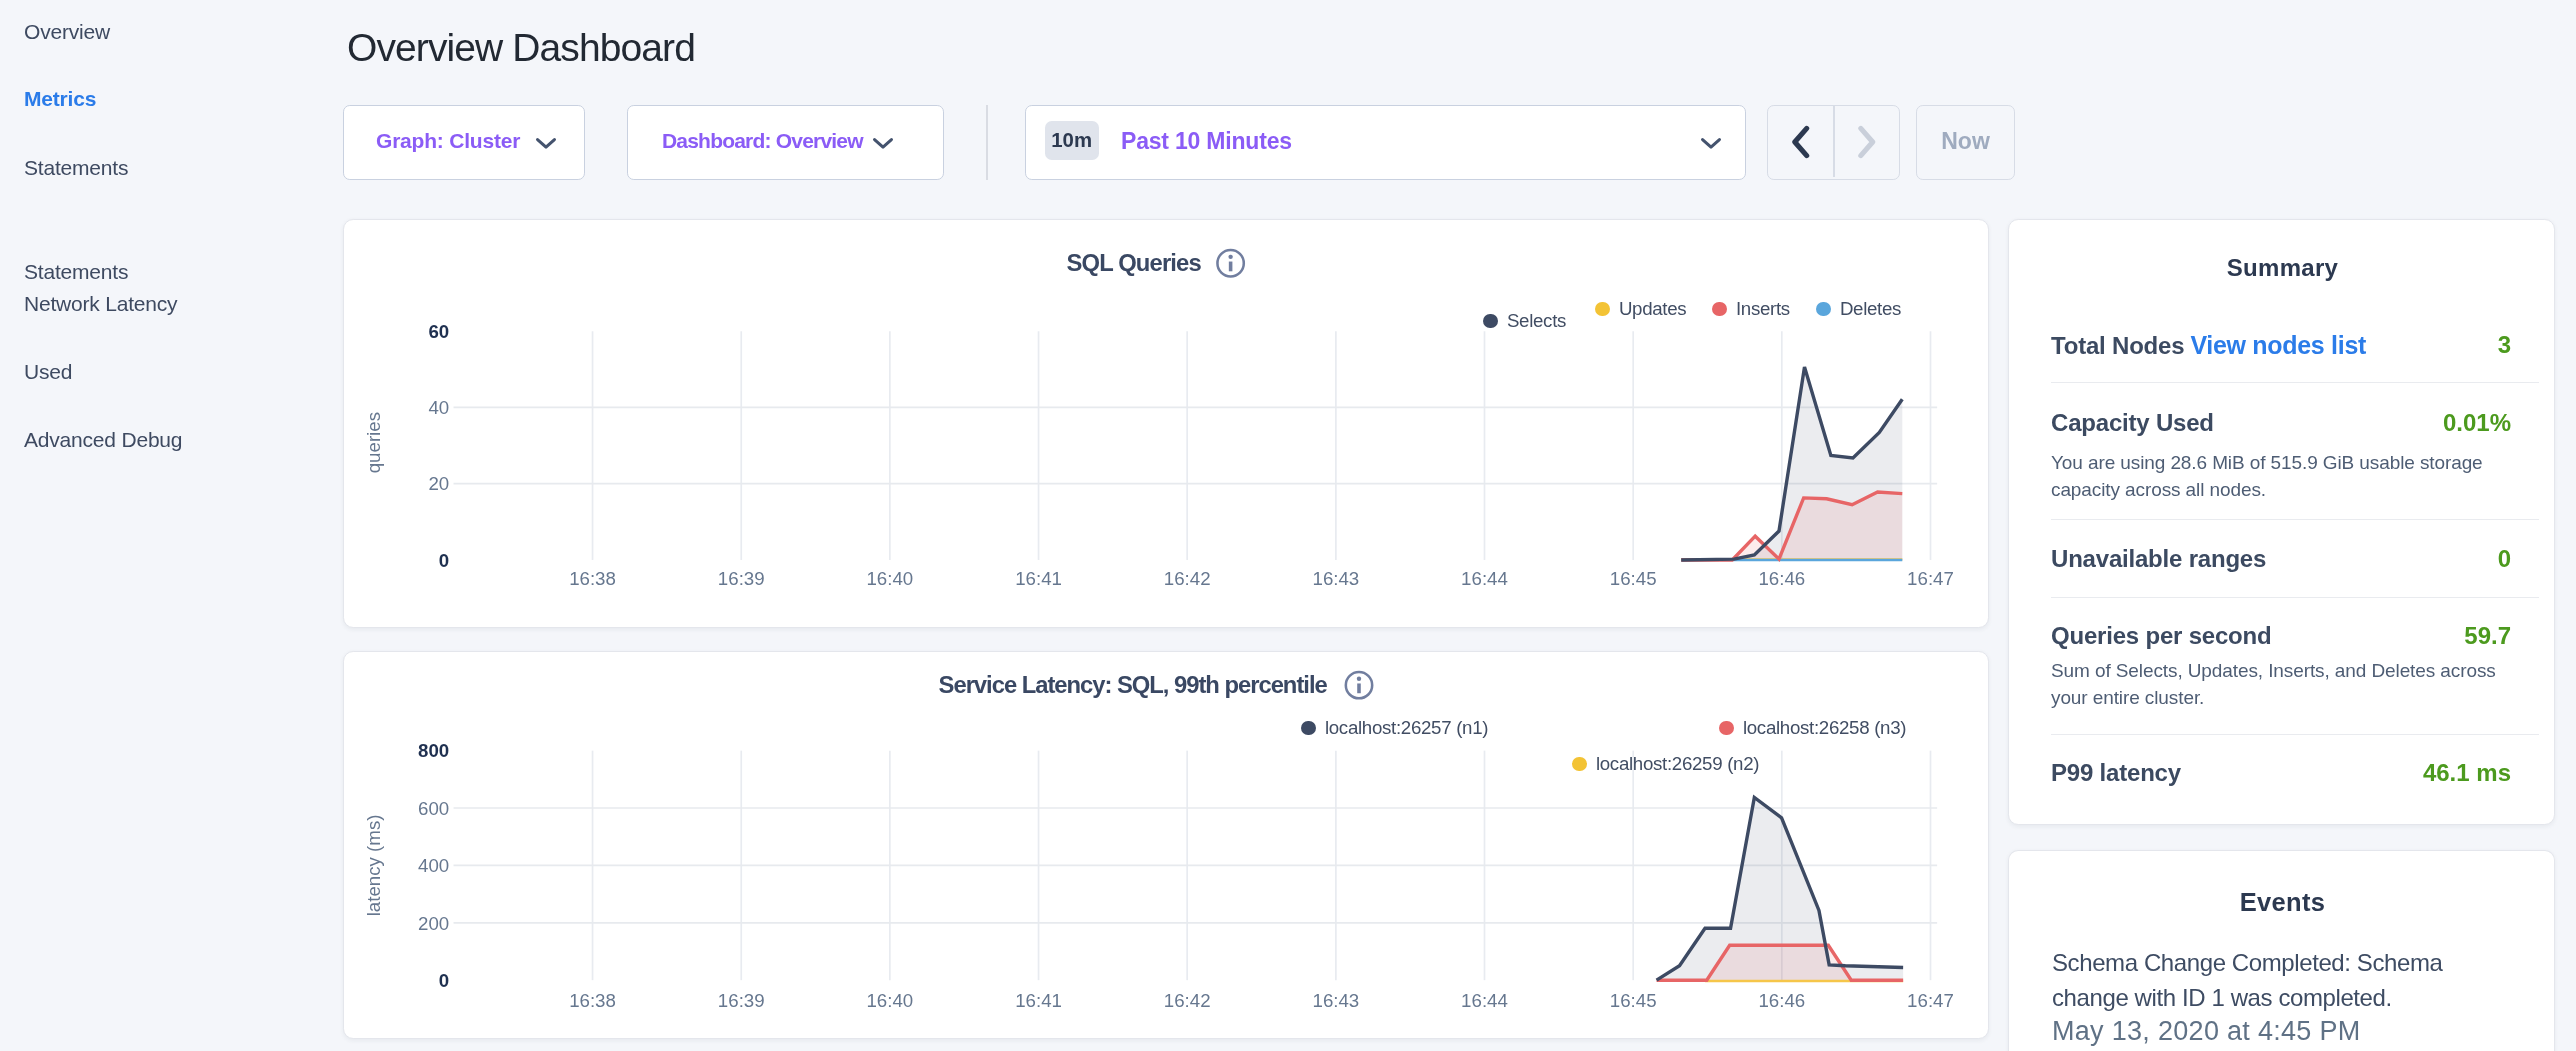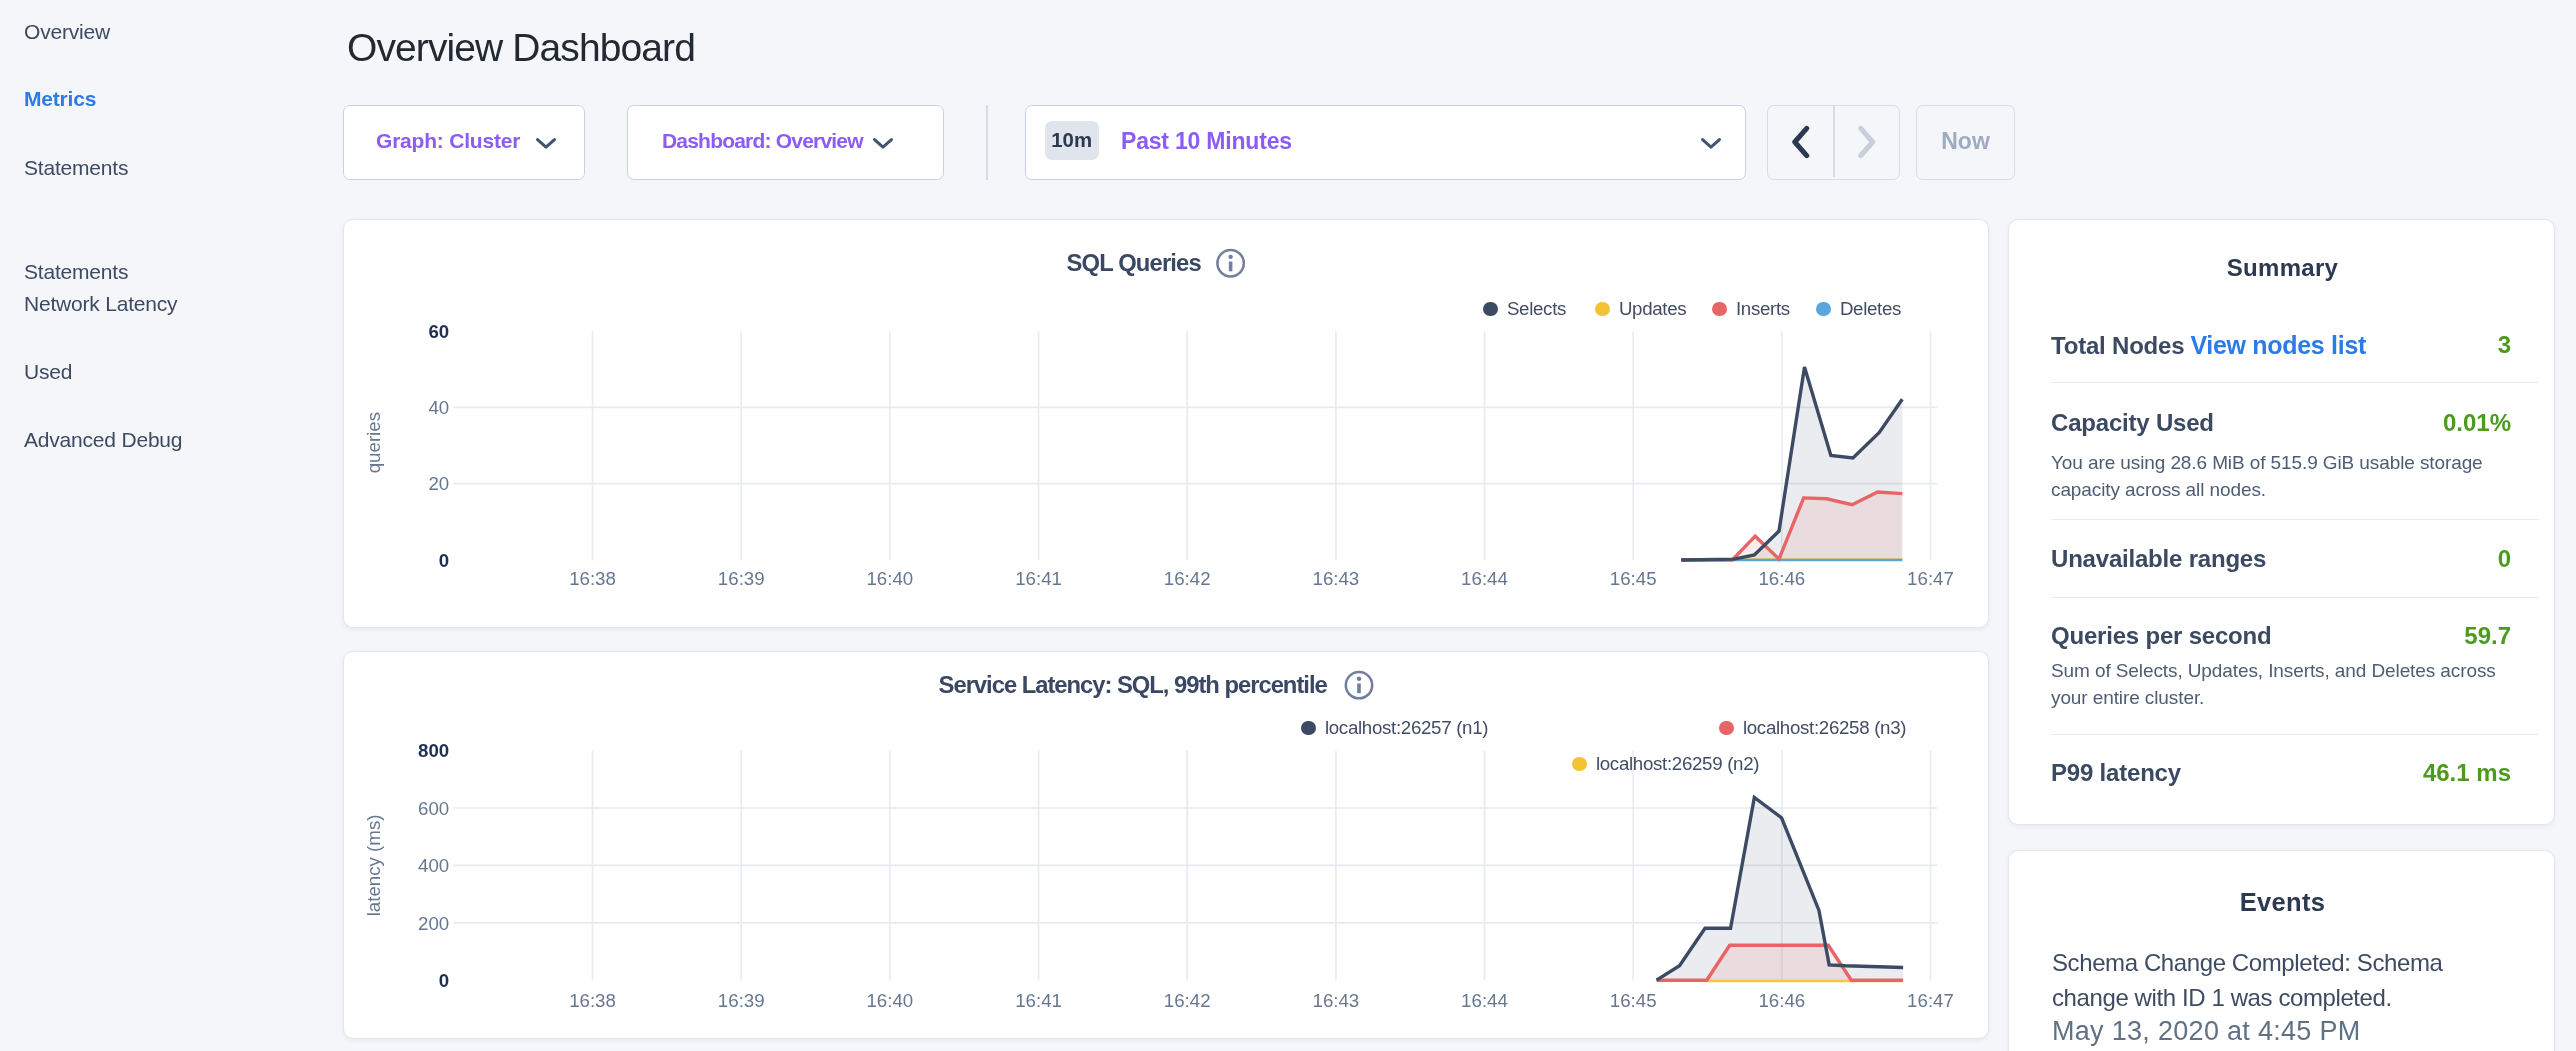--- a/index.html
+++ b/index.html
@@ -115,21 +115,21 @@
 
     <polygon points="1574,401 1636,400 1660,395 1689,367 1719,174 1750,278 1776,281 1807,251 1834,212 1834,401" fill="rgba(60,72,96,0.10)"></polygon>
     <polygon points="1574,401 1634,401 1661,373 1689,400 1718,328 1745,329 1775,336 1805,321 1834,323 1834,401" fill="rgba(231,101,102,0.12)"></polygon>
 
     <polyline points="1574,400.5 1834,400.5" fill="none" stroke="#f6c64a" stroke-width="3"></polyline>
     <polyline points="1574,401 1834,401" fill="none" stroke="#5aa6dc" stroke-width="3"></polyline>
     <polyline points="1574,401 1634,401 1661,373 1689,400 1718,328 1745,329 1775,336 1805,321 1834,323" fill="none" stroke="#e76566" stroke-width="4"></polyline>
     <polyline points="1574,401 1636,400 1660,395 1689,367 1719,174 1750,278 1776,281 1807,251 1834,212" fill="none" stroke="#3d4a63" stroke-width="4"></polyline>
   </svg>
 
-  <div class="legend-item" style="left:1483px; top:298px;">
+  <div class="legend-item" style="left:1483px; top:310px;">
       <span class="dot" style="background:#3d4a63;"></span>
       <span class="t">Selects</span>
     </div>
   <div class="legend-item" style="left:1595px; top:298px;">
       <span class="dot" style="background:#f3c335;"></span>
       <span class="t">Updates</span>
     </div>
   <div class="legend-item" style="left:1712px; top:298px;">
       <span class="dot" style="background:#e76566;"></span>
       <span class="t">Inserts</span>

